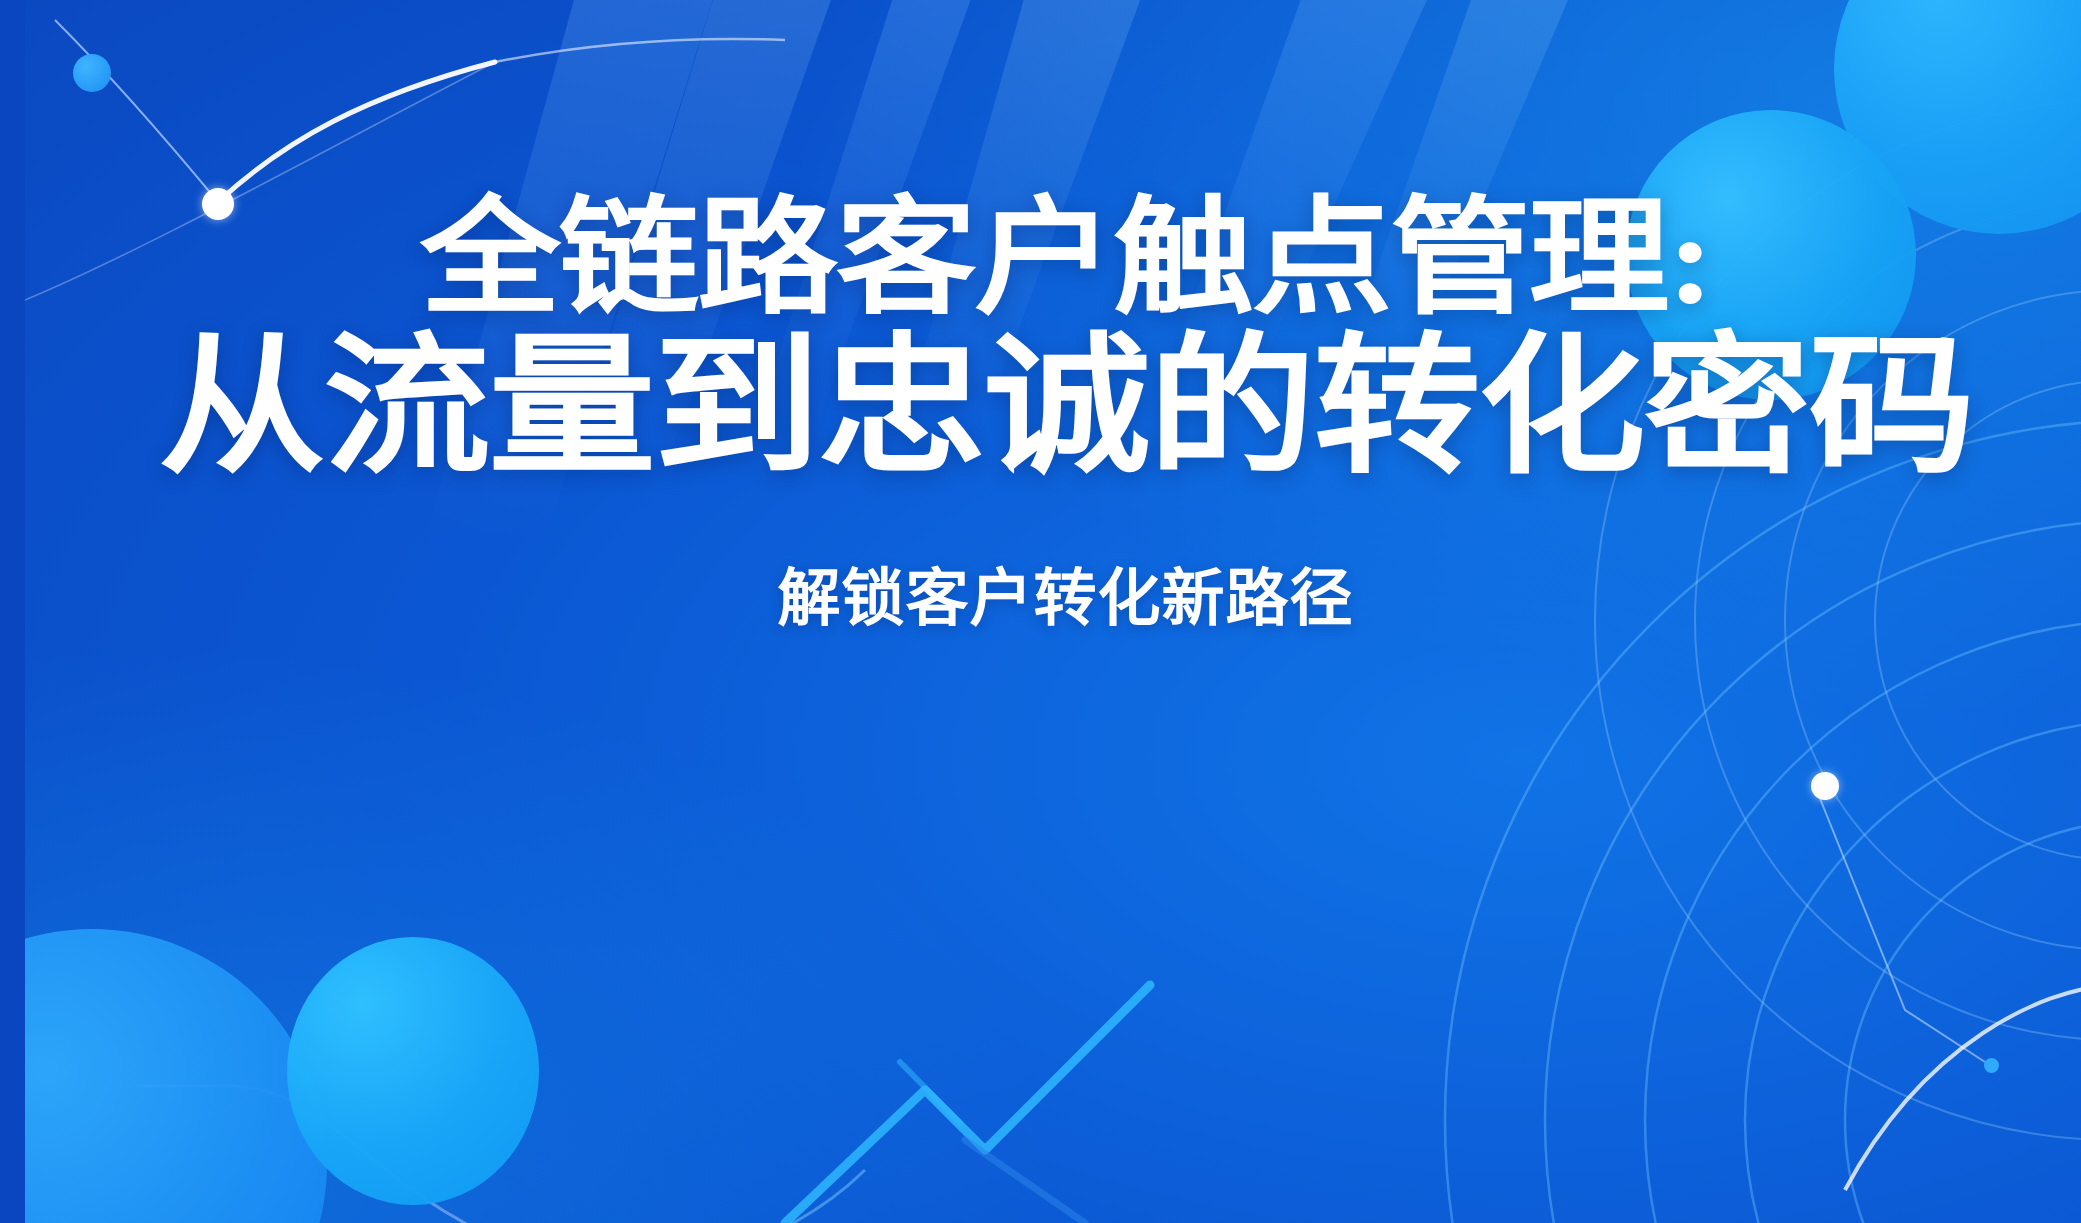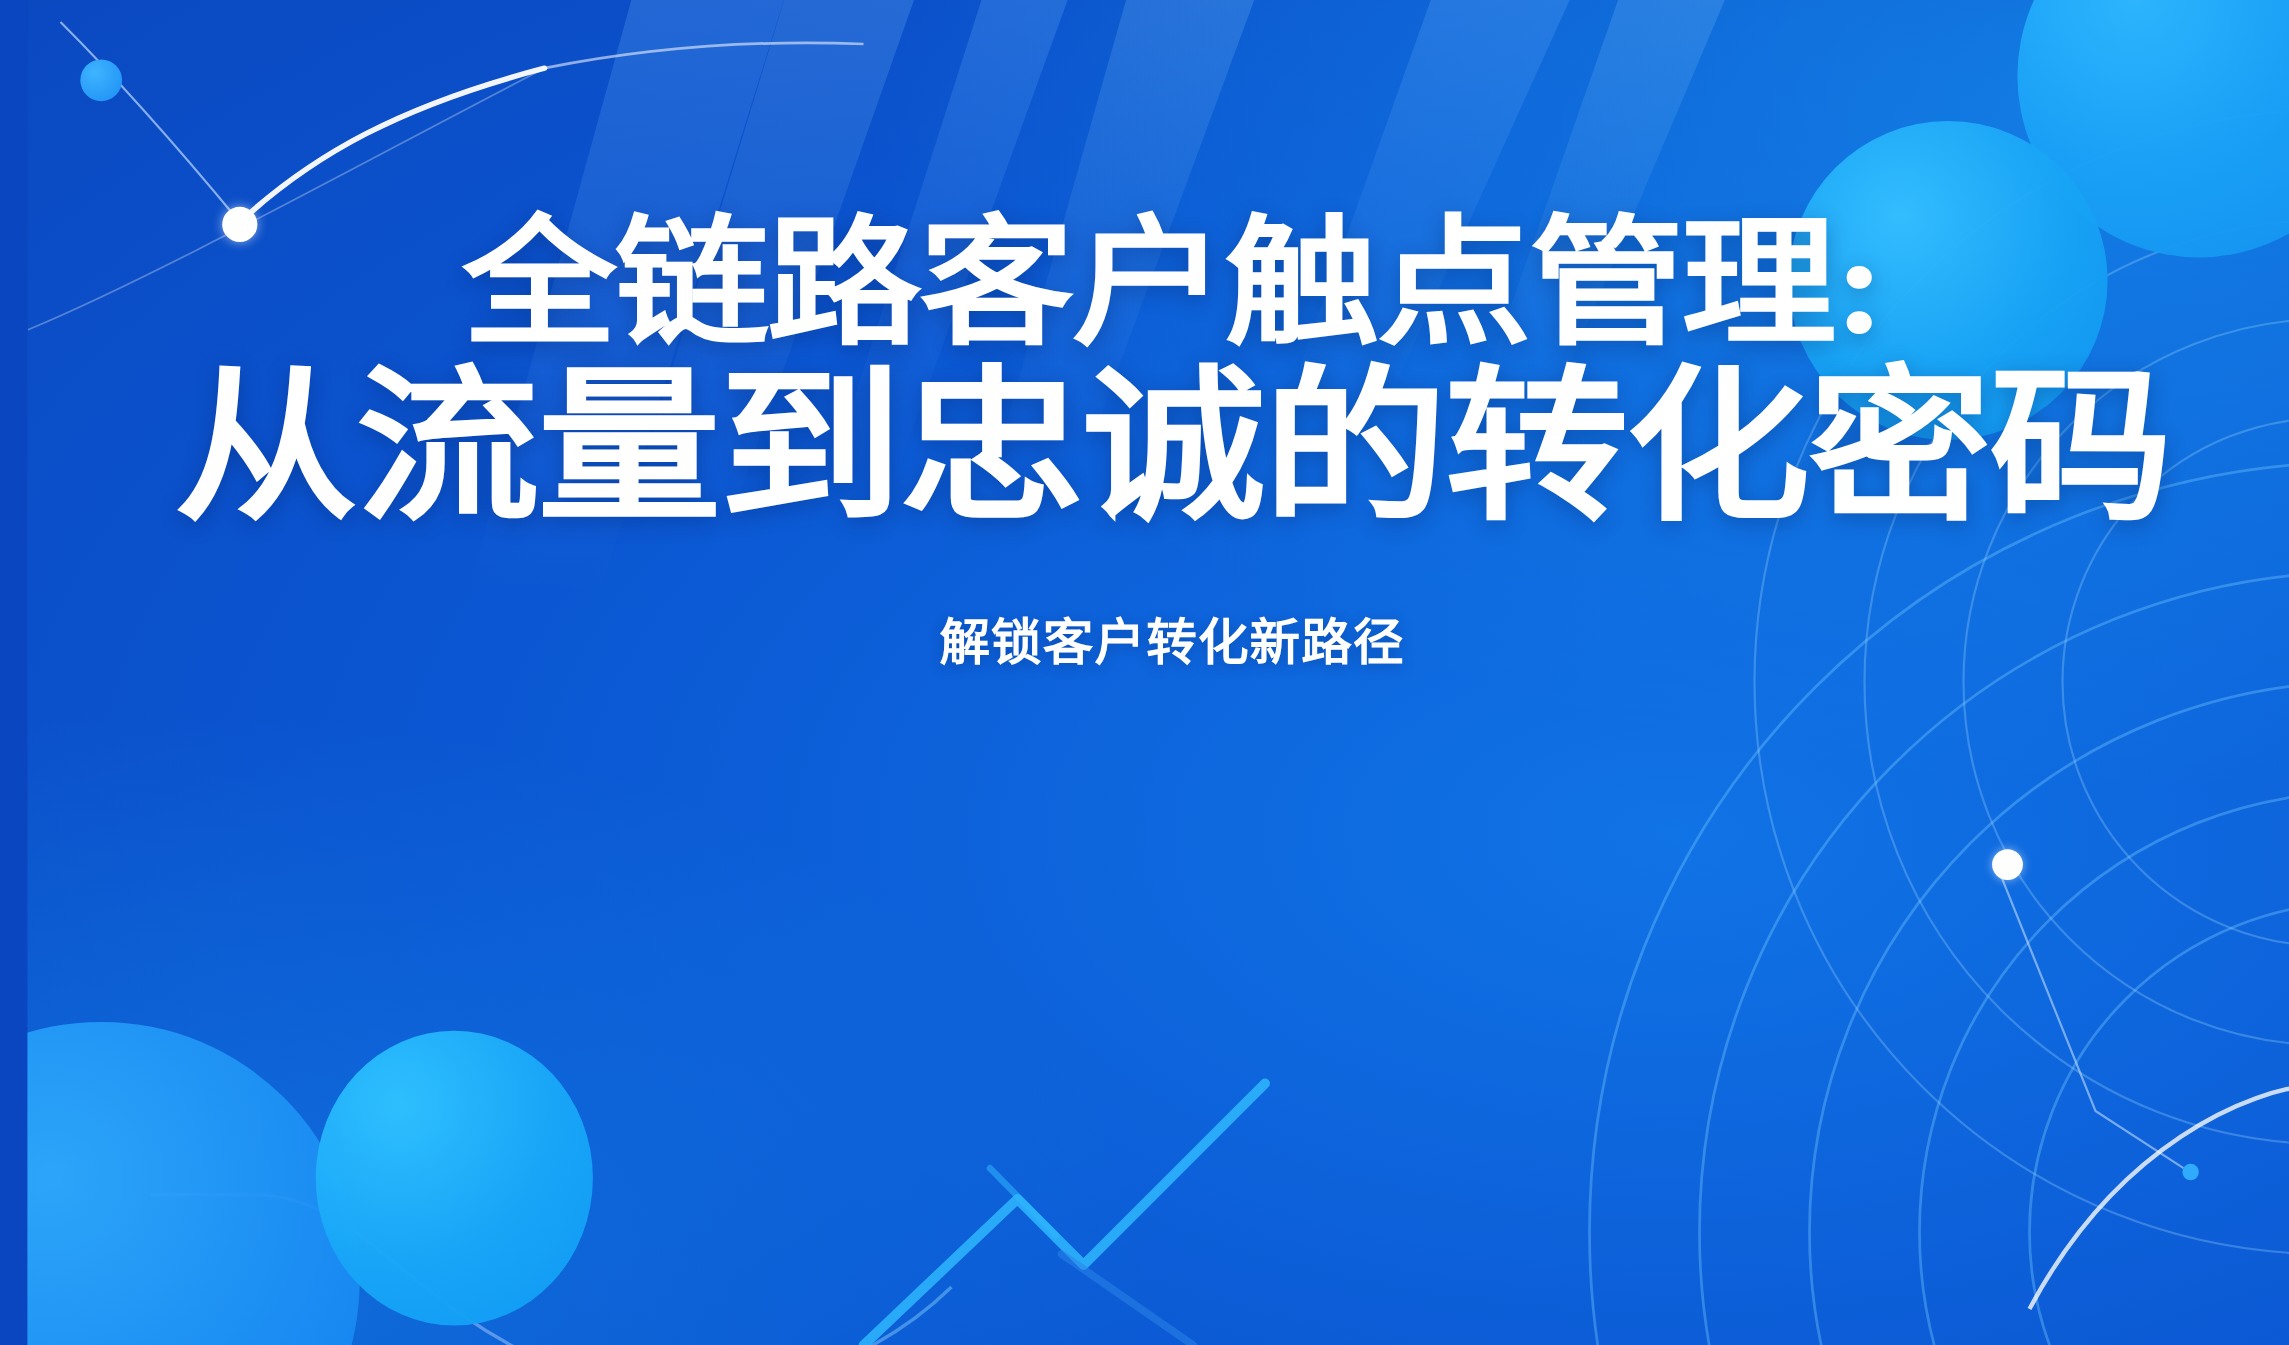--- a/index.html
+++ b/index.html
@@ -73,21 +73,21 @@
     transform:scaleX(1.10);
   }
   .title-l2{
     display:block;
     font-size:152px;
     margin-top:10px;
     transform:scaleX(1.10);
   }
   .subtitle{
     margin-top:64px;
-    font-size:46px;
+    font-size:63px;
     font-weight:bold;
     color:#ffffff;
     letter-spacing:1px;
     text-shadow:0 3px 12px rgba(2,26,86,.28);
   }
   .tagline{
     margin-top:34px;
     font-size:44px;
     font-weight:400;
     color:#f2f8ff;

